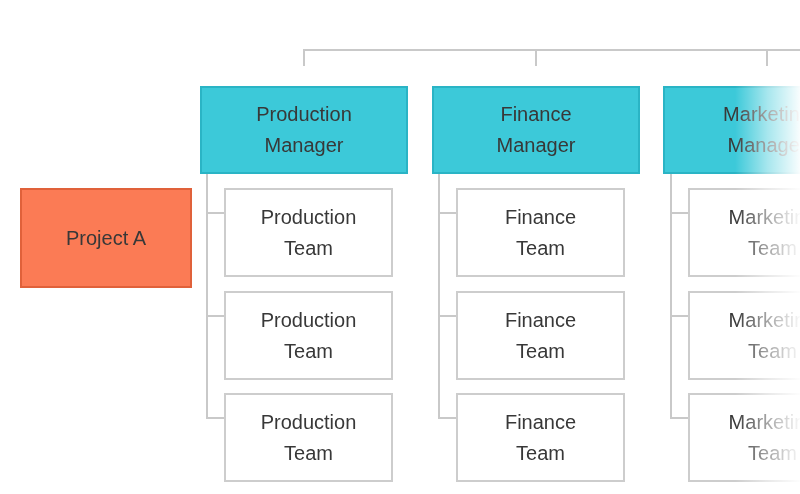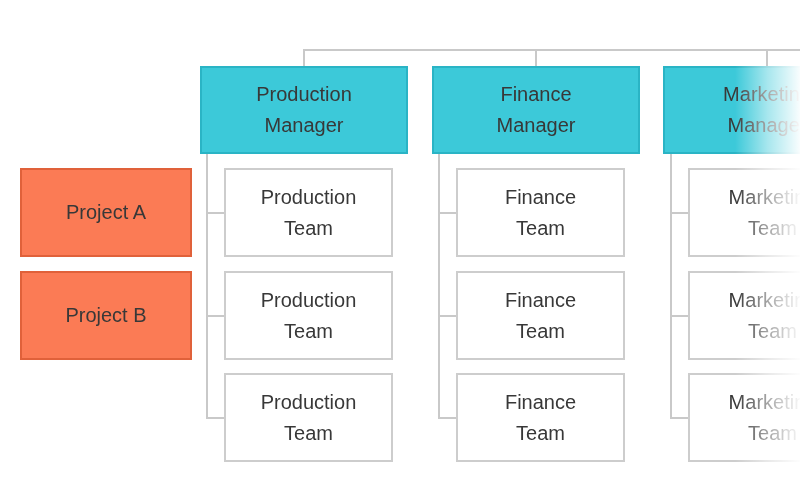--- a/index.html
+++ b/index.html
@@ -16,38 +16,39 @@
     box-sizing: border-box;
     display: flex;
     align-items: center;
     justify-content: center;
     text-align: center;
     font-size: 20px;
     line-height: 31px;
     color: var(--text-color, #383838);
     white-space: pre-line;
     z-index: 1;
+    margin-top: 20px;
   }
   .manager {
     top: 66px;
     width: 208px;
     height: 88px;
     background: var(--manager-fill, #3cc9d9);
     border: 2px solid var(--manager-border, #2ab4c5);
   }
   .team {
     width: 169px;
     height: 89px;
     background: var(--team-fill, #ffffff);
     border: 2px solid var(--team-border, #cdcdcd);
   }
   .project {
     left: 20px;
     width: 172px;
-    height: 89px;
+    height: 100px;
     background: var(--project-fill, #fb7b55);
     border: 2px solid var(--project-border, #e0613a);
   }
   .line {
     position: absolute;
     background: var(--connector, #c9c9c9);
     z-index: 0;
   }
   .top-line { z-index: 6; }
   .fade-overlay {
@@ -98,23 +99,20 @@
 Manager</span>
   </div>
   <div class="node manager" style="left:663px;">
     <span>Marketing
 Manager</span>
   </div>
 
   <div class="node project" style="top:168px;">
     <span>Project A</span>
   </div>
-  <div class="node project" style="top:271px;">
-    <span>Project B</span>
-  </div>
 
   <div class="node team" style="left:224px; top:168px;">
     <span>Production
 Team</span>
   </div>
   <div class="node team" style="left:224px; top:271px;">
     <span>Production
 Team</span>
   </div>
   <div class="node team" style="left:224px; top:373px;">

